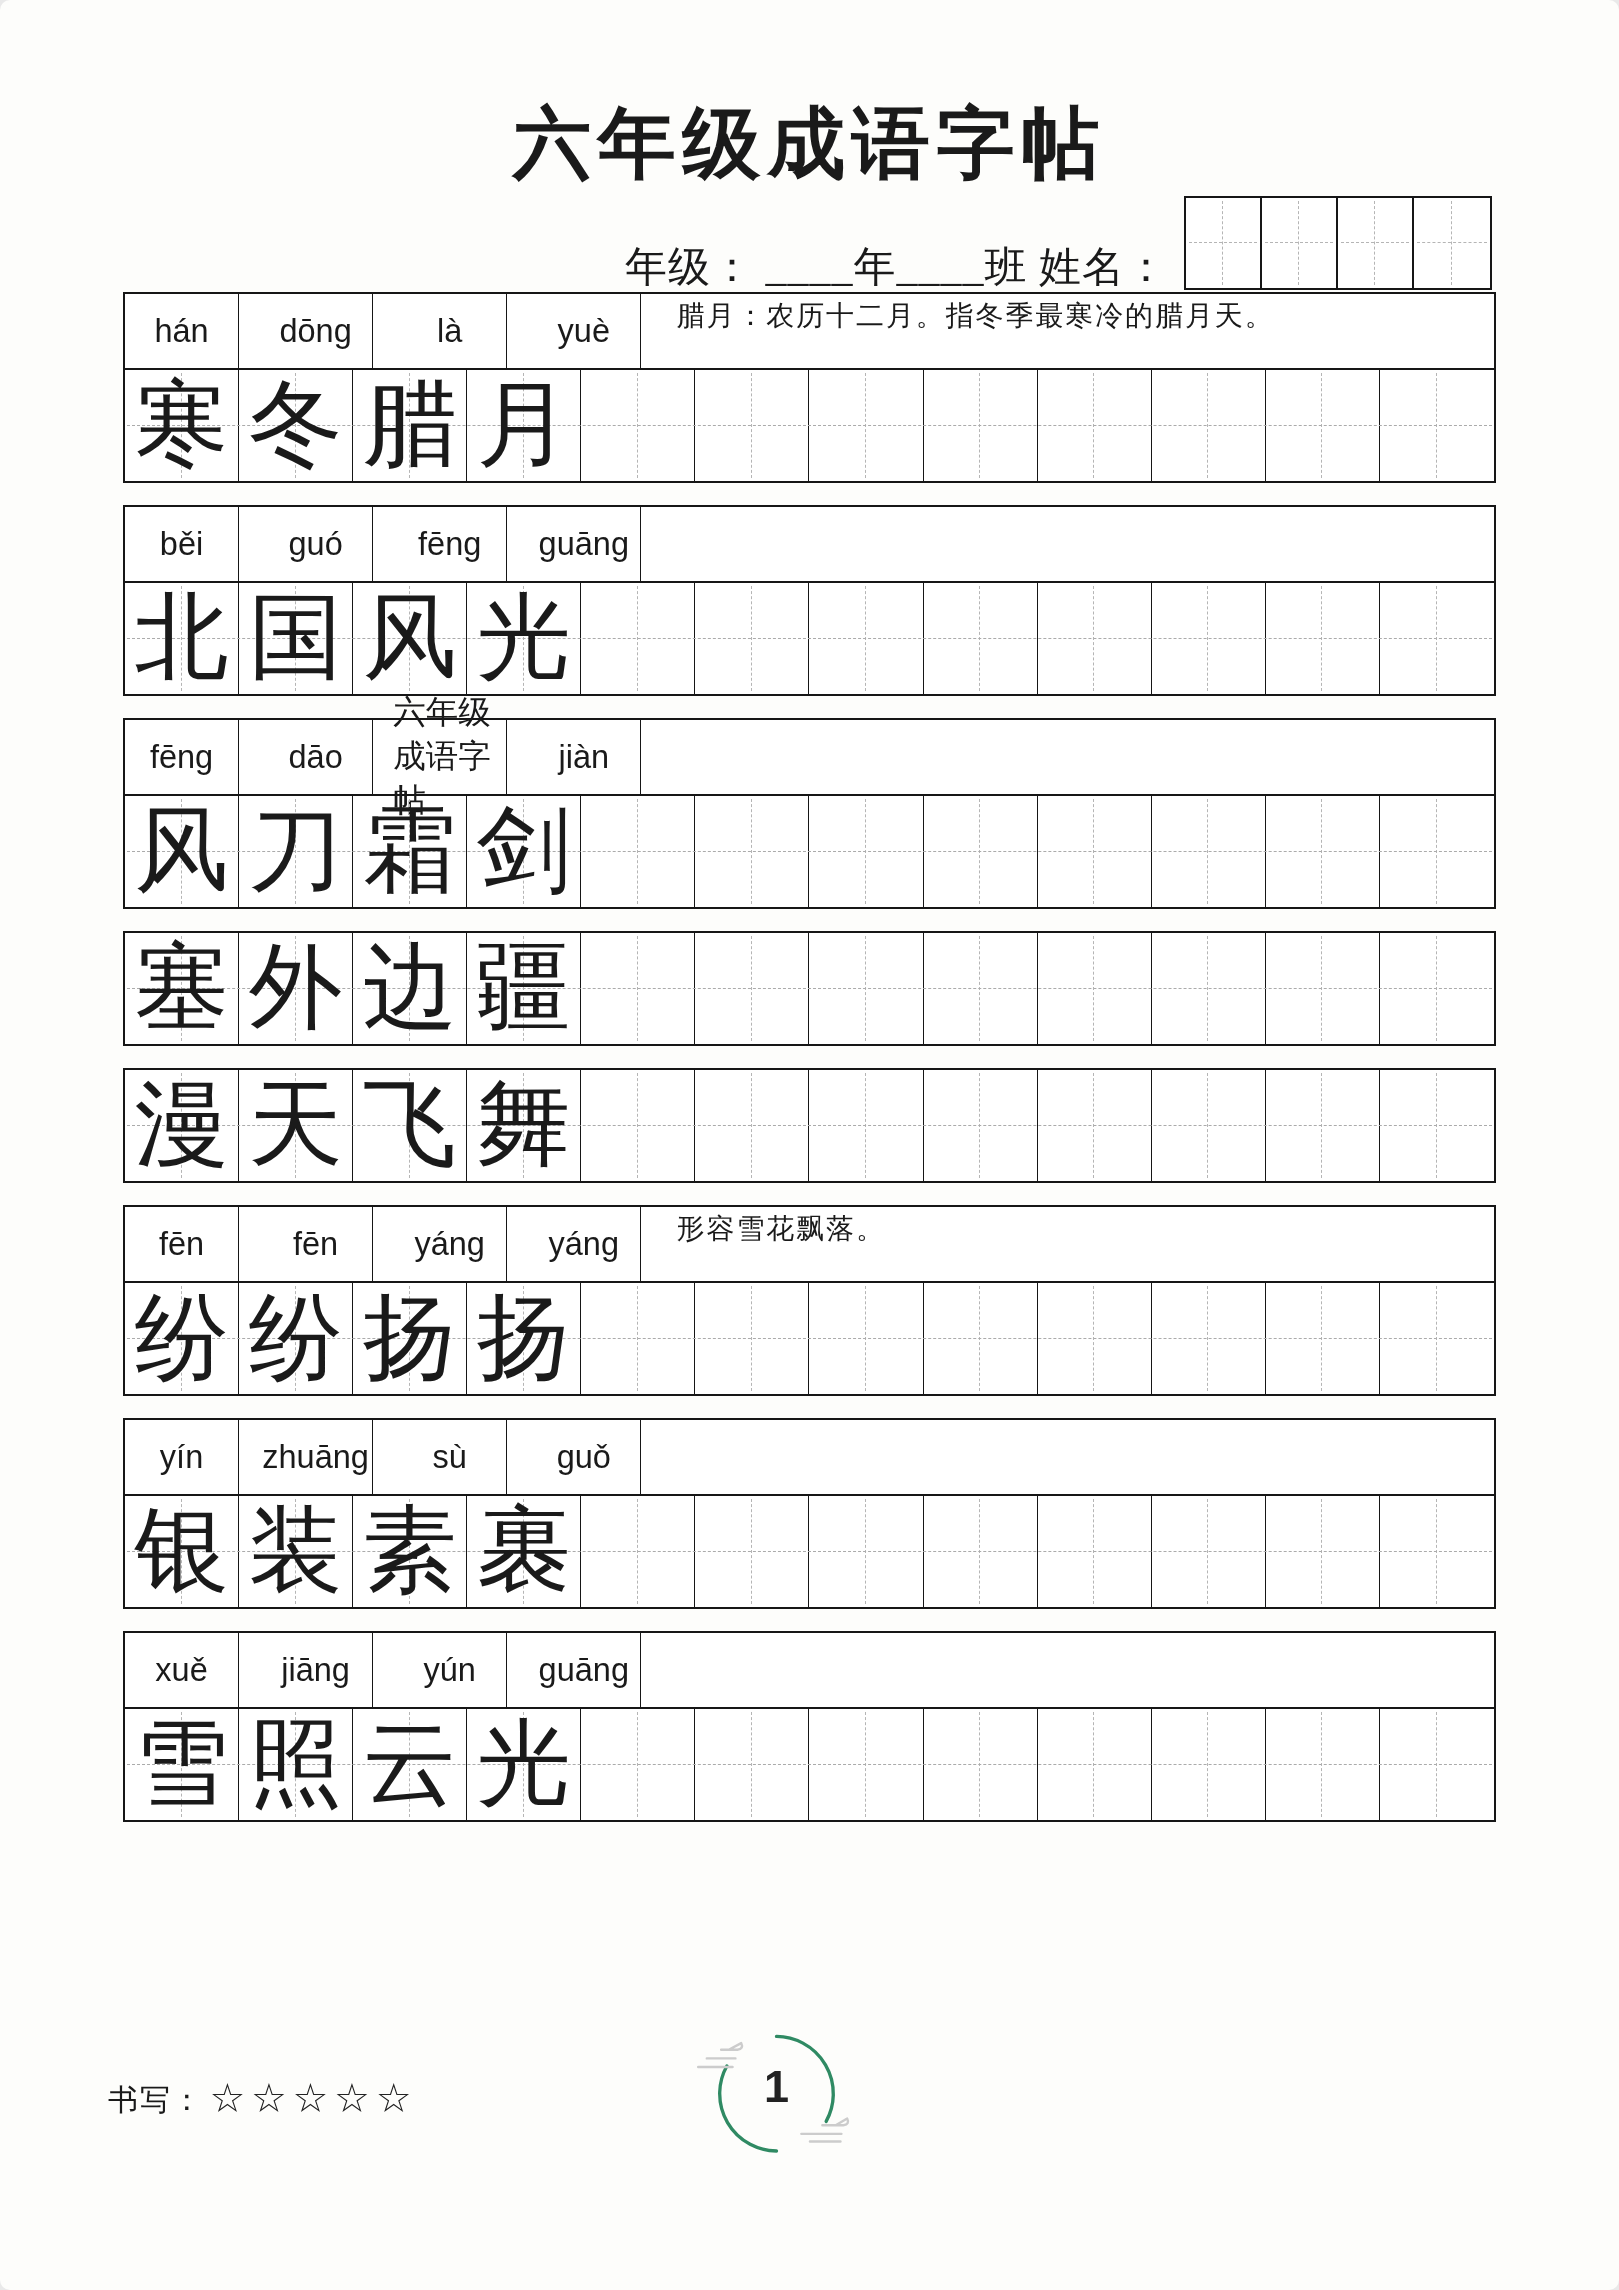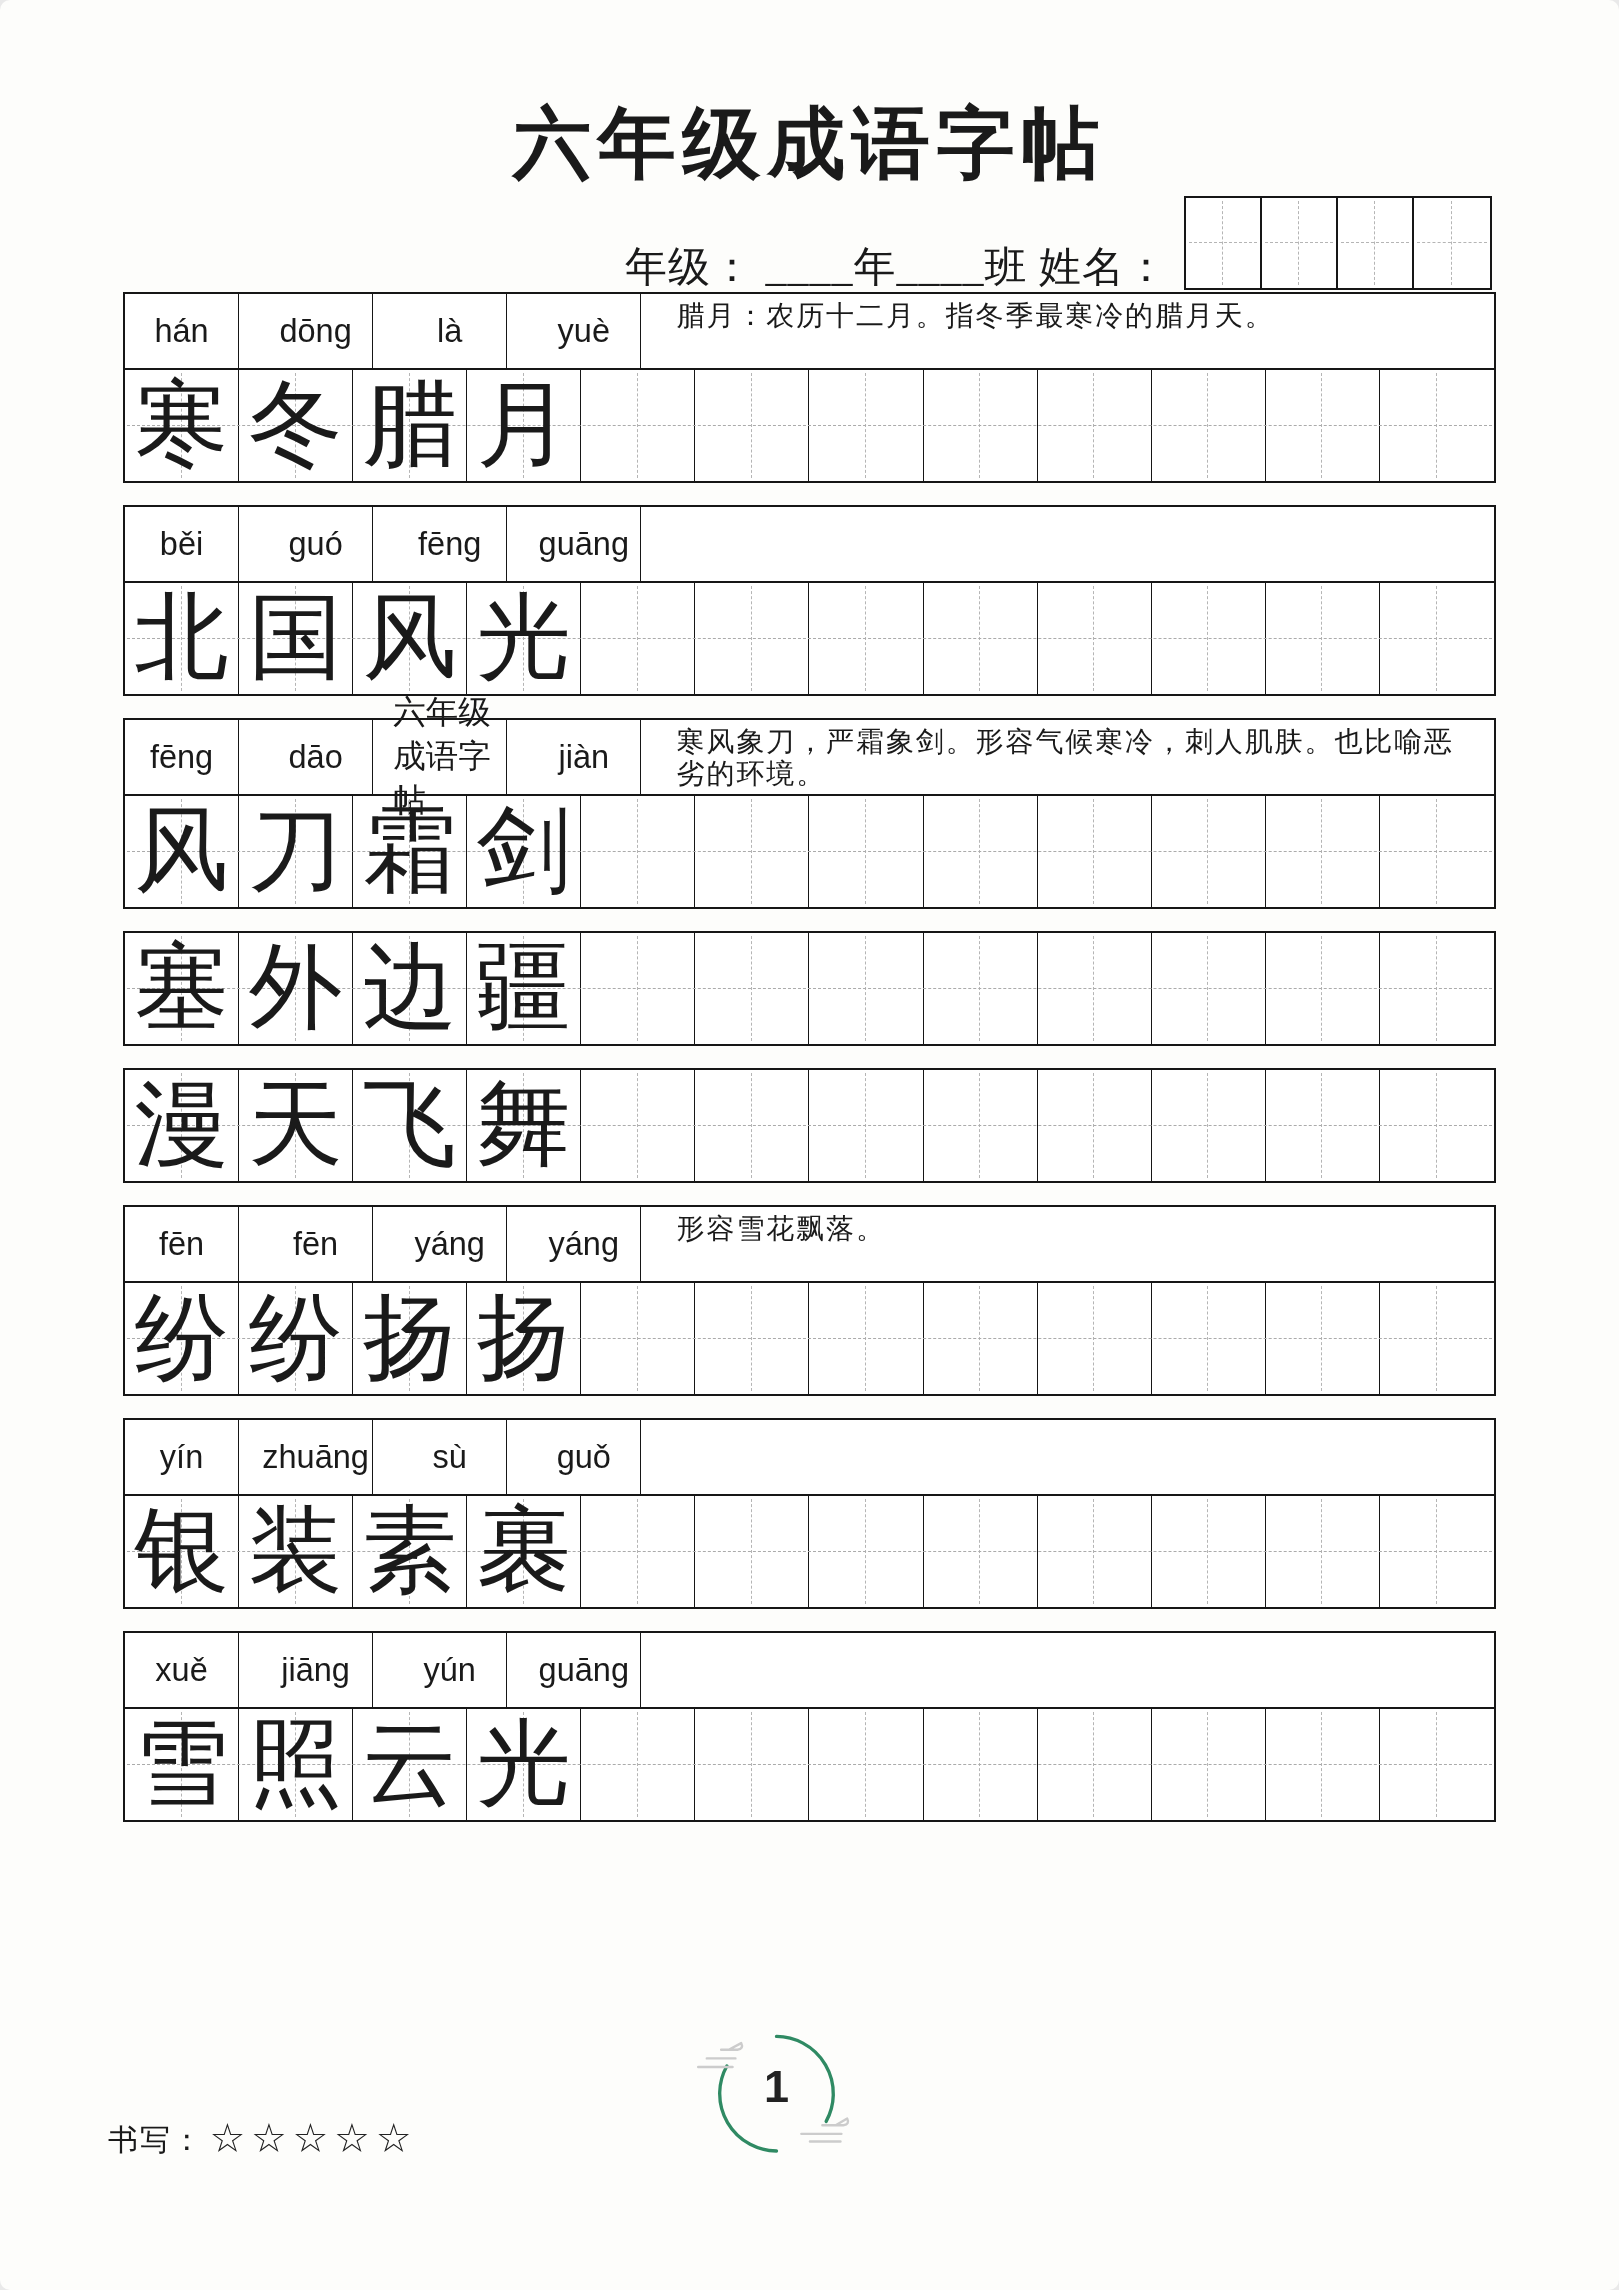--- a/index.html
+++ b/index.html
@@ -56,21 +56,21 @@
       border-top:1.9px dashed #ababab; margin-top:-1px; z-index:1;}
   .ccell{flex:0 0 8.3333%; position:relative; border-right:1.9px solid var(--border);}
   .ccell:last-child{border-right:none;}
   .hz{
     position:relative; z-index:2; display:block; width:100%;
     text-align:center; font-size:94px; line-height:109px; font-weight:500;
   }
 
   .footer-left{
     position:absolute; left:108px; top:2080px;
-    display:flex; align-items:center; font-size:30px; letter-spacing:1.9px;margin-top:40px;
+    display:flex; align-items:center; font-size:30px; letter-spacing:1.9px;
   }
   .stars{
     font-family:"DejaVu Sans",sans-serif; font-size:40px;
     letter-spacing:5.7px; margin-left:5.7px; margin-top:-5.7px; color:#222;
   }
 
   .ornament{position:absolute; left:681px; top:2003px; width:191px; height:191px;}
   .pagenum{
     position:absolute; left:681px; top:2061px; width:191px; text-align:center;
     font-family:"Liberation Sans","DejaVu Sans",sans-serif;
@@ -211,21 +211,20 @@
             <i class="vg"></i>
           </div>
         </div>
       </div>
       <div class="block">
         <div class="prow">
           <div class="pcell">fēng</div>
           <div class="pcell">dāo</div>
           <div class="pcell">六年级成语字帖</div>
           <div class="pcell">jiàn</div>
-          <div class="def">寒风象刀，严霜象剑。形容气候寒冷，刺人肌肤。也比喻恶劣的环境。</div>
         </div>
         <div class="crow">
           <i class="hg-row"></i>
           <div class="ccell">
             <i class="vg"></i>
             <span class="hz">风</span>
           </div>
           <div class="ccell">
             <i class="vg"></i>
             <span class="hz">刀</span>

